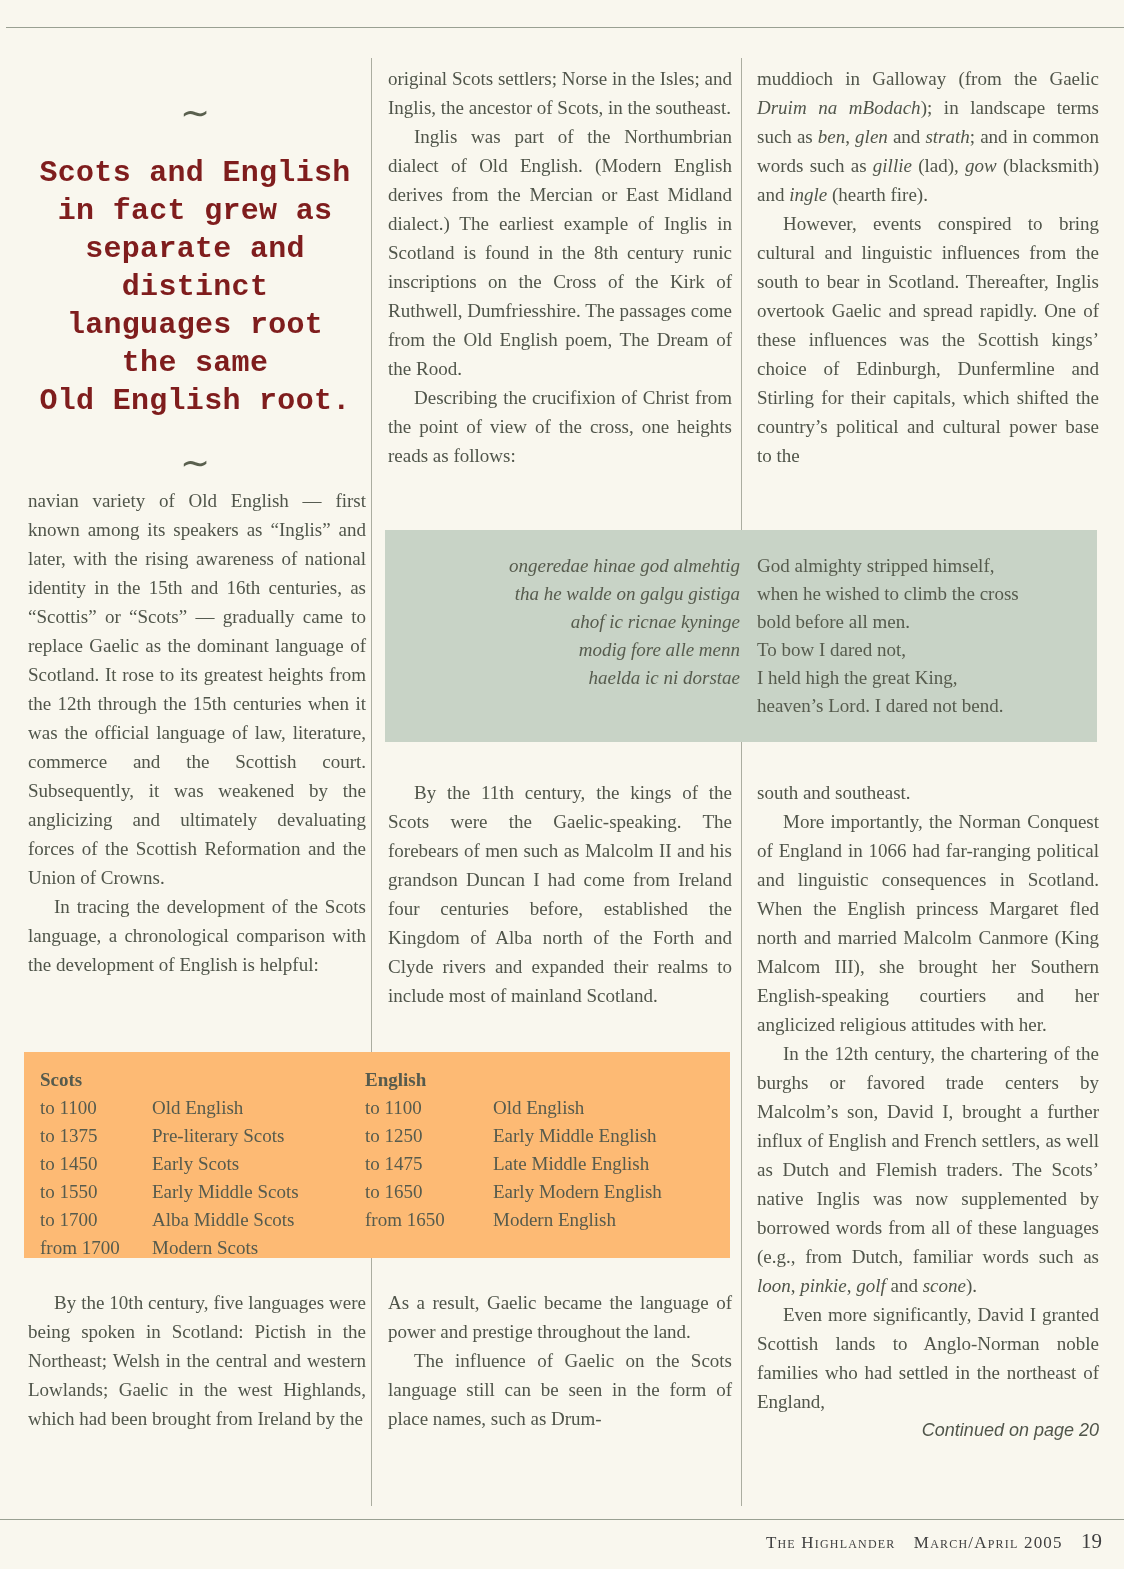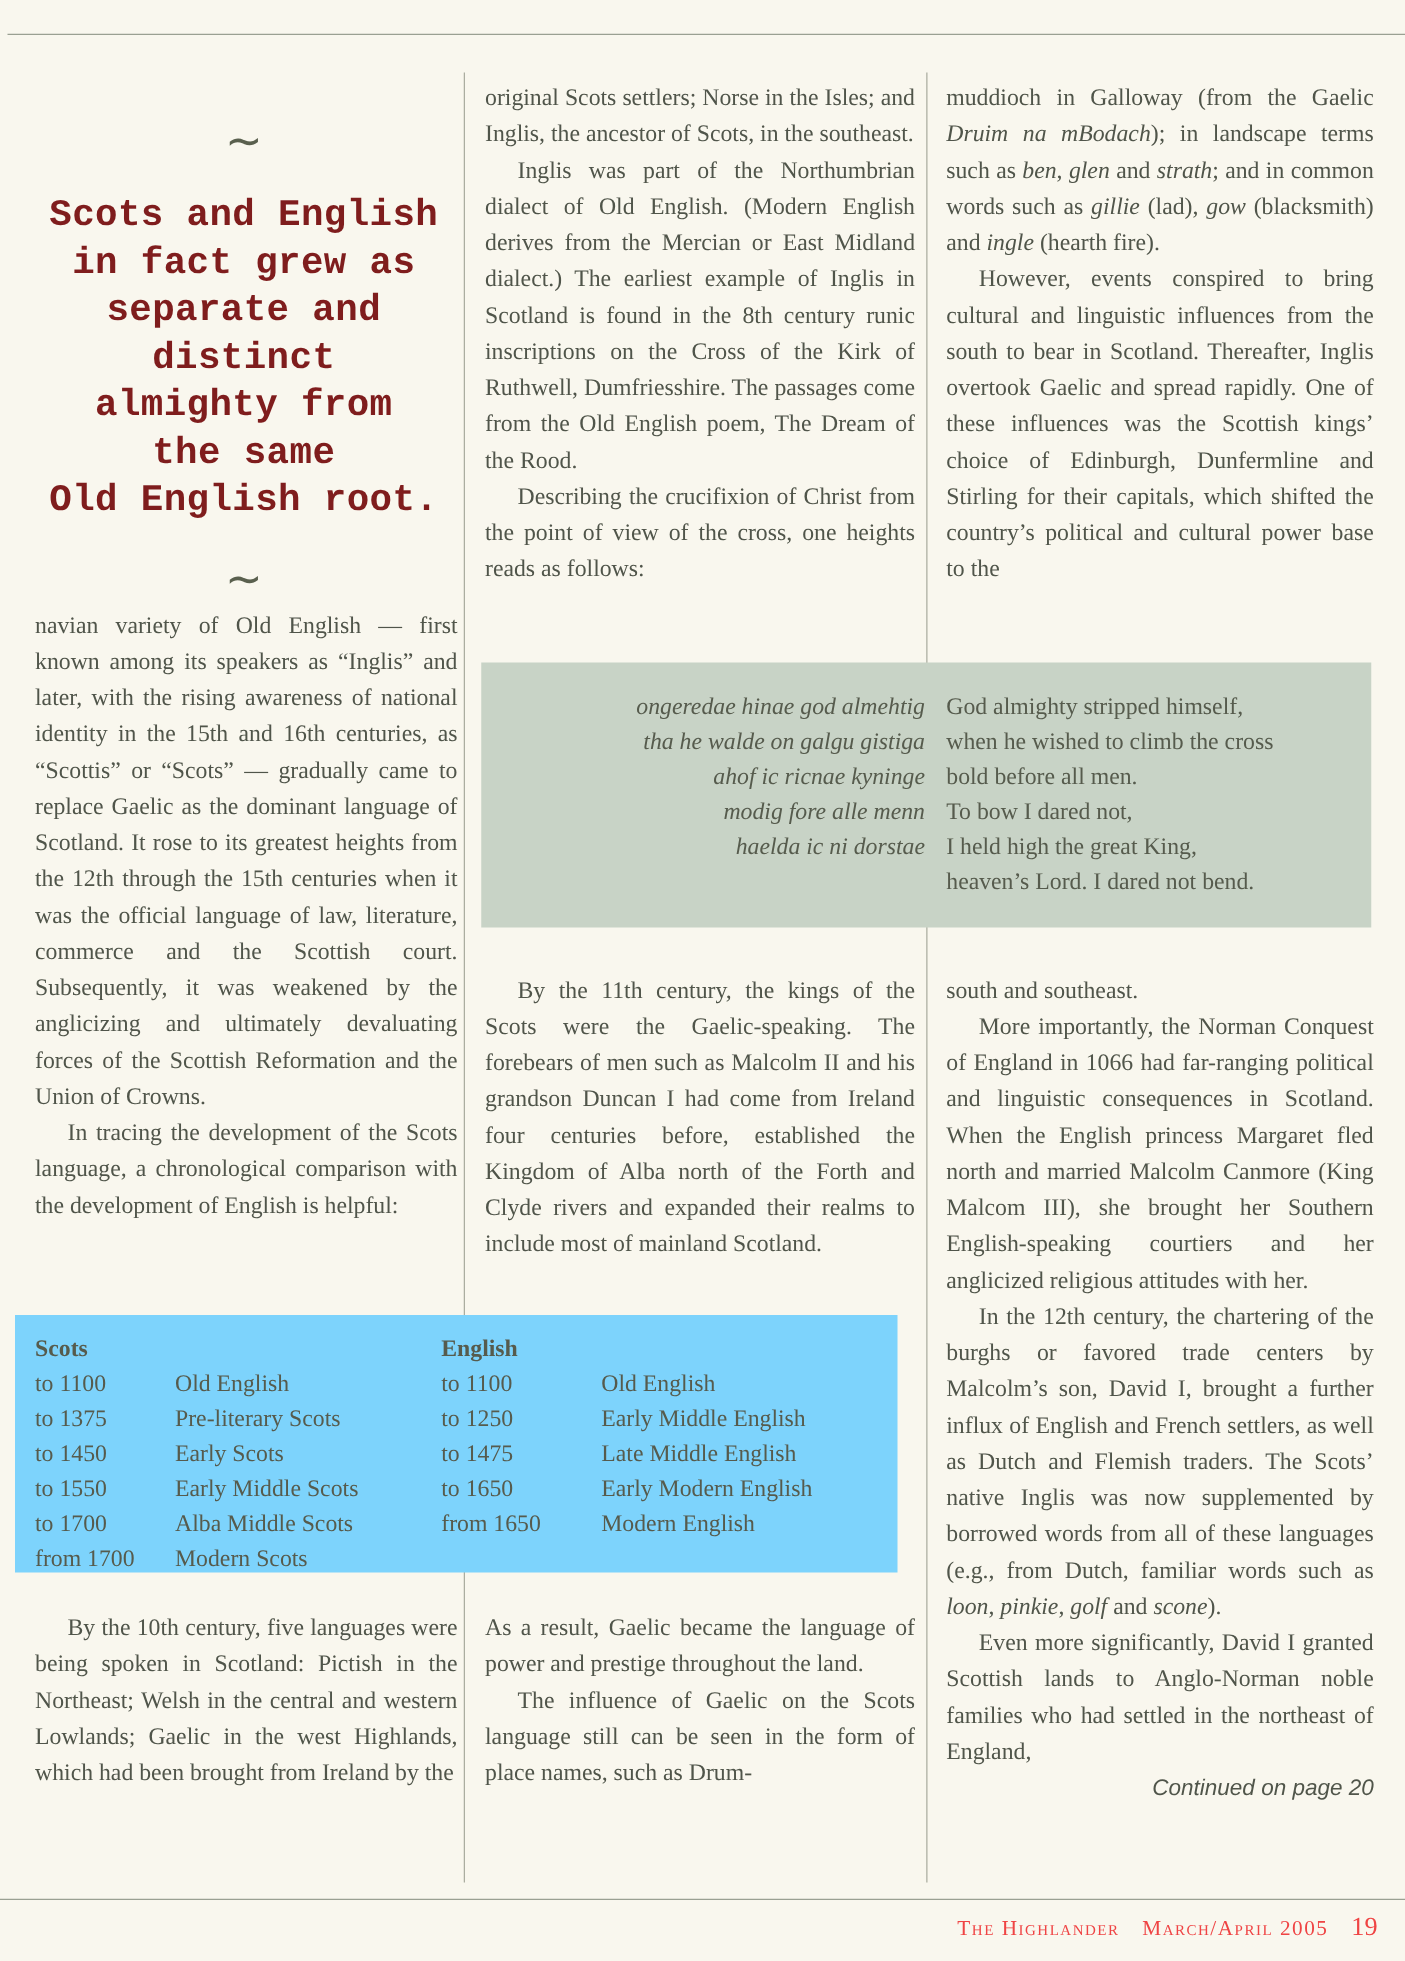--- a/index.html
+++ b/index.html
@@ -40,51 +40,51 @@
     font-size:18px; margin-top:8px; text-indent:0;
   }
 
   
   .poem-box { position:absolute; left:385px; top:530px; width:712px; height:212px; background:#c8d3c6; }
   .poem-col { position:absolute; top:22px; font-size:19px; line-height:28px; color:#565b4d; }
   .poem-left  { left:35px;  width:320px; font-style:italic;text-align:right; }
   .poem-right { left:372px; width:330px; }
 
   
-  .table-box { position:absolute; left:12px; top:1052px; width:706px; height:206px; background:#7dd3fc; }
+  .table-box { position:absolute; left:24px; top:1052px; width:706px; height:206px; background:#fdba74; }
   .lang-tbl { position:absolute; top:14px; font-size:19px; line-height:28px; color:#565b4d; }
   .tbl-scots { left:16px; }
   .tbl-english { left:341px; }
   .tbl-header { font-weight:bold; }
   .tbl-row .period { display:inline-block; }
   .tbl-scots .period { width:112px; }
   .tbl-english .period { width:128px; }
 
   
-  .footer { position:absolute; right:22px; top:1529px; font-size:17px; color:#ef4444; white-space:nowrap; }
+  .footer { position:absolute; right:22px; top:1529px; font-size:17px; color:#404040; white-space:nowrap; }
   .footer .sc { font-variant:small-caps; letter-spacing:1.2px; }
   .footer .issue { margin-left:14px; }
   .footer .pageno { font-size:21px; margin-left:14px; font-variant:normal; letter-spacing:0; }
 </style>
 </head>
 <body>
 
 <div class="page">
 
   <div class="hrule rule-top"></div>
   <div class="vrule vrule-1"></div>
   <div class="vrule vrule-2"></div>
 
   <div class="pullquote">
     <div class="pq-orn">∼</div>
     <div class="pq-lines">
       <div>Scots and English</div>
       <div>in fact grew as</div>
       <div>separate and distinct</div>
-      <div>almighty from</div>
+      <div>languages root</div>
       <div>the same</div>
       <div>Old English root.</div>
     </div>
     <div class="pq-orn bottom">∼</div>
   </div>
 
   <div class="body-text block-left-1">
     <p>navian variety of Old English — first known among its speakers as “Inglis” and later, with the rising awareness of national identity in the 15th and 16th centuries, as “Scottis” or “Scots” — gradually came to replace Gaelic as the dominant language of Scotland. It rose to its greatest heights from the 12th through the 15th centuries when it was the official language of law, literature, commerce and the Scottish court. Subsequently, it was weakened by the anglicizing and ultimately devaluating forces of the Scottish Reformation and the Union of Crowns.</p>
     <p class="indent">In tracing the development of the Scots language, a chronological comparison with the development of English is helpful:</p>
   </div>

